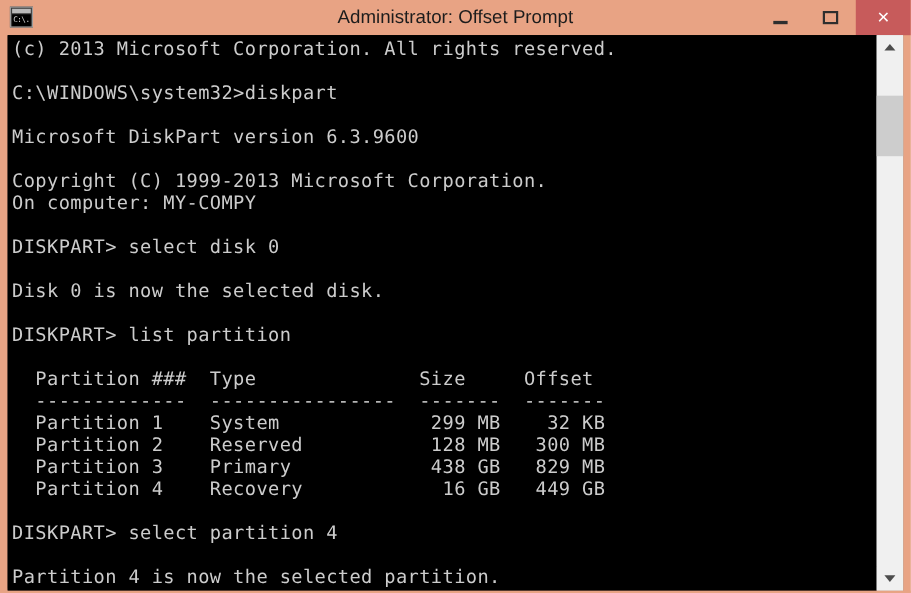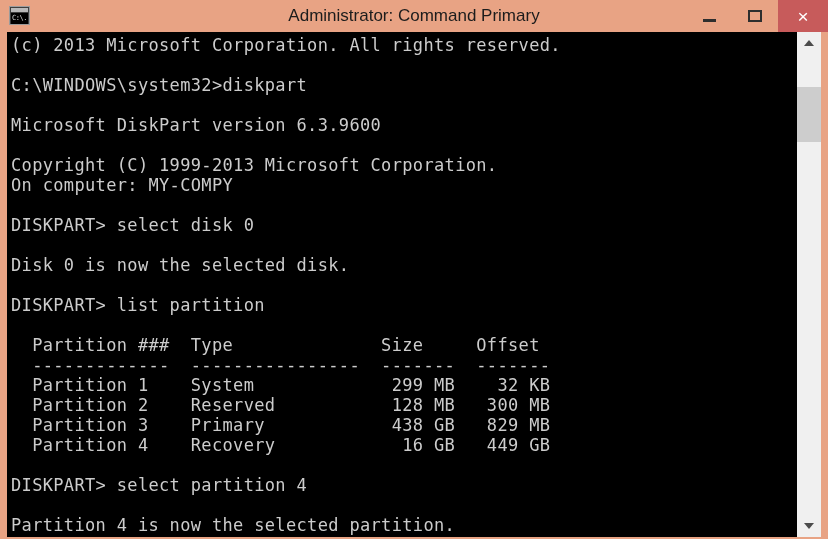--- a/index.html
+++ b/index.html
@@ -213,21 +213,21 @@
 
 <div class="window">
 
   <div class="titlebar">
 
     <div class="title-icon">
       <div class="ti-bar"></div>
       <div class="ti-body">C:\.</div>
     </div>
 
-    <div class="title-text">Administrator: Command Primary</div>
+    <div class="title-text">Administrator: Offset Prompt</div>
 
     <div class="win-controls">
       <button class="wc-btn wc-min">
         <span class="glyph"></span>
       </button>
       <button class="wc-btn wc-max">
         <span class="glyph"></span>
       </button>
       <button class="wc-btn wc-close">×</button>
     </div>

